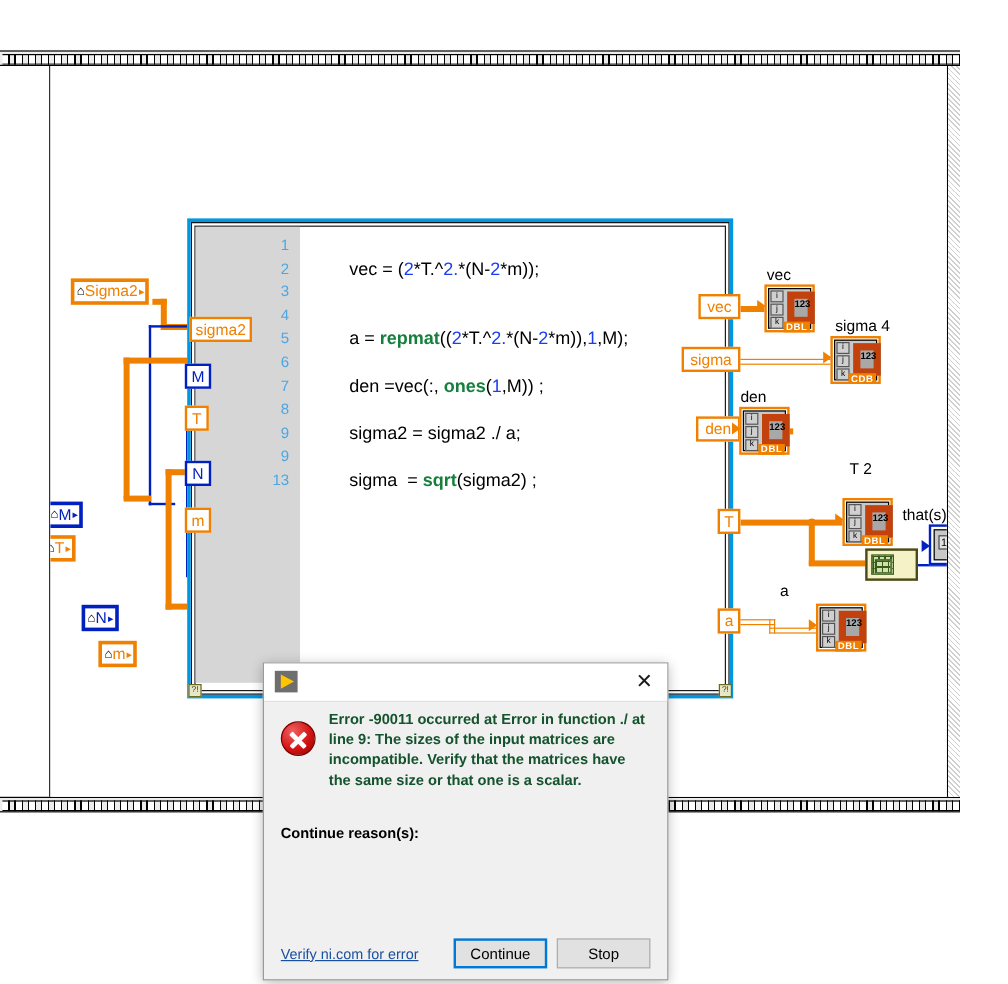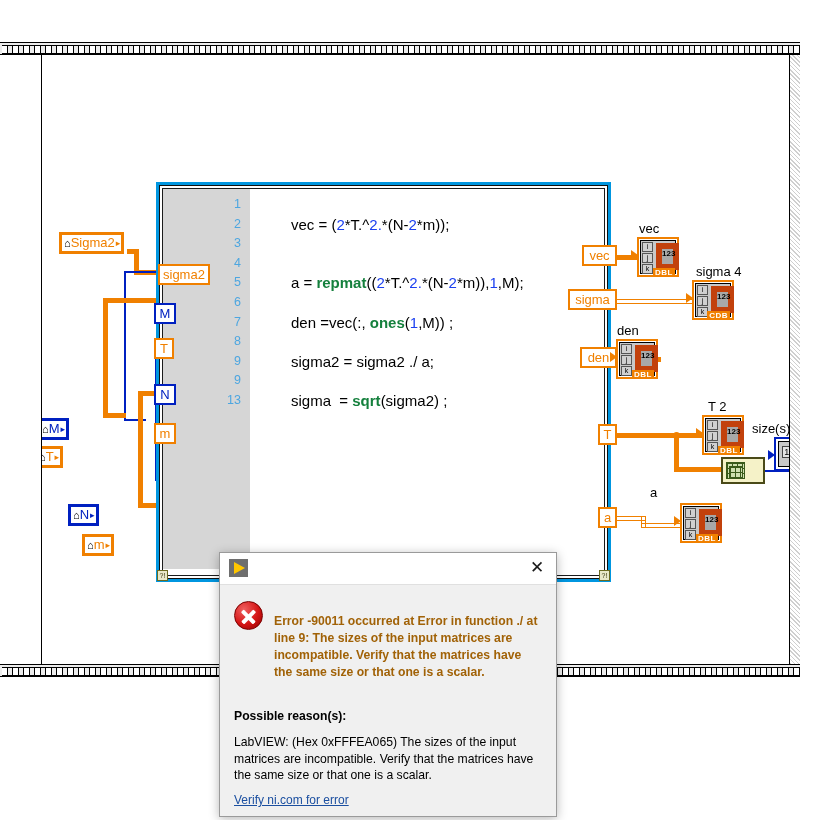--- a/index.html
+++ b/index.html
@@ -410,25 +410,25 @@
     position: absolute;
     left: 5px; top: 12.5px;
     width: 17px; height: 3.5px;
     background: #ffffff;
     border-radius: 1px;
   }
   .dlg-err-icon::before { transform: rotate(45deg); }
   .dlg-err-icon::after  { transform: rotate(-45deg); }
   .dlg-err-text {
     margin-left: 40px;
-    padding-top: 28px;
+    padding-top: 6px;
     font-size: 12.2px;
     line-height: 17px;
     font-weight: bold;
-    color: #a16207;
+    color: #14532d;
   }
   .dlg-reason-head {
     margin-top: 28px;
     font-size: 12.2px;
     font-weight: bold;
     color: #000;
   }
   .dlg-reason-body {
     margin-top: 11px;
     font-size: 12.2px;
@@ -622,21 +622,21 @@
             <span>i</span>
             <span>j</span>
             <span>k</span>
           </div>
           <div class="num123">123</div>
         </div>
         <div class="type-tag">DBL</div>
         <div class="term-arrow orange"></div>
       </div>
 
-      <div class="ind-label" style="left:666px;top:344px;">T 2</div>
+      <div class="ind-label" style="left:666px;top:328px;">T 2</div>
       <div class="ind-box" style="left:660px;top:360px;">
         <div class="ind-inner">
           <div class="ijk">
             <span>i</span>
             <span>j</span>
             <span>k</span>
           </div>
           <div class="num123">123</div>
         </div>
         <div class="type-tag">DBL</div>
@@ -655,21 +655,21 @@
         </div>
         <div class="type-tag">DBL</div>
         <div class="term-arrow orange"></div>
       </div>
 
       <div class="arraysize-node" style="left:679px;top:402px;">
         <div class="as-grid"></div>
         <div class="as-grid2"></div>
       </div>
 
-      <div class="ind-label" style="left:710px;top:366px;">size(s)</div>
+      <div class="ind-label" style="left:710px;top:366px;">that(s)</div>
       <div class="scalar-box" style="left:732px;top:382px;">
         <div class="scalar-inner">
           <div class="scalar-val">1.23</div>
         </div>
         <div class="type-tag blue">I32</div>
         <div class="term-arrow"></div>
       </div>
 
     </div>
   </div>
@@ -677,21 +677,24 @@
   <div class="dialog">
     <div class="dlg-titlebar">
       <div class="dlg-icon">
         <div class="tri"></div>
       </div>
       <div class="dlg-close">✕</div>
     </div>
     <div class="dlg-body">
       <div class="dlg-err-icon"></div>
       <div class="dlg-err-text">Error -90011 occurred at Error in function ./ at line 9:  The sizes of the input matrices are incompatible.  Verify that the matrices have the same size or that one is a scalar.</div>
-      <div class="dlg-reason-head">Possible reason(s):</div>
-      <div class="dlg-reason-body">LabVIEW:  (Hex 0xFFFEA065) The sizes of the input matrices are incompatible.  Verify that the matrices have the same size or that one is a scalar.</div>
+      <div class="dlg-reason-head">Continue reason(s):</div>
     </div>
     <div class="dlg-footer">
       <span class="dlg-link">Verify ni.com for error</span>
+      <div class="dlg-btns">
+        <button class="dlg-btn primary">Continue</button>
+        <button class="dlg-btn">Stop</button>
+      </div>
     </div>
   </div>
 
 </div>
 
 </body></html>

